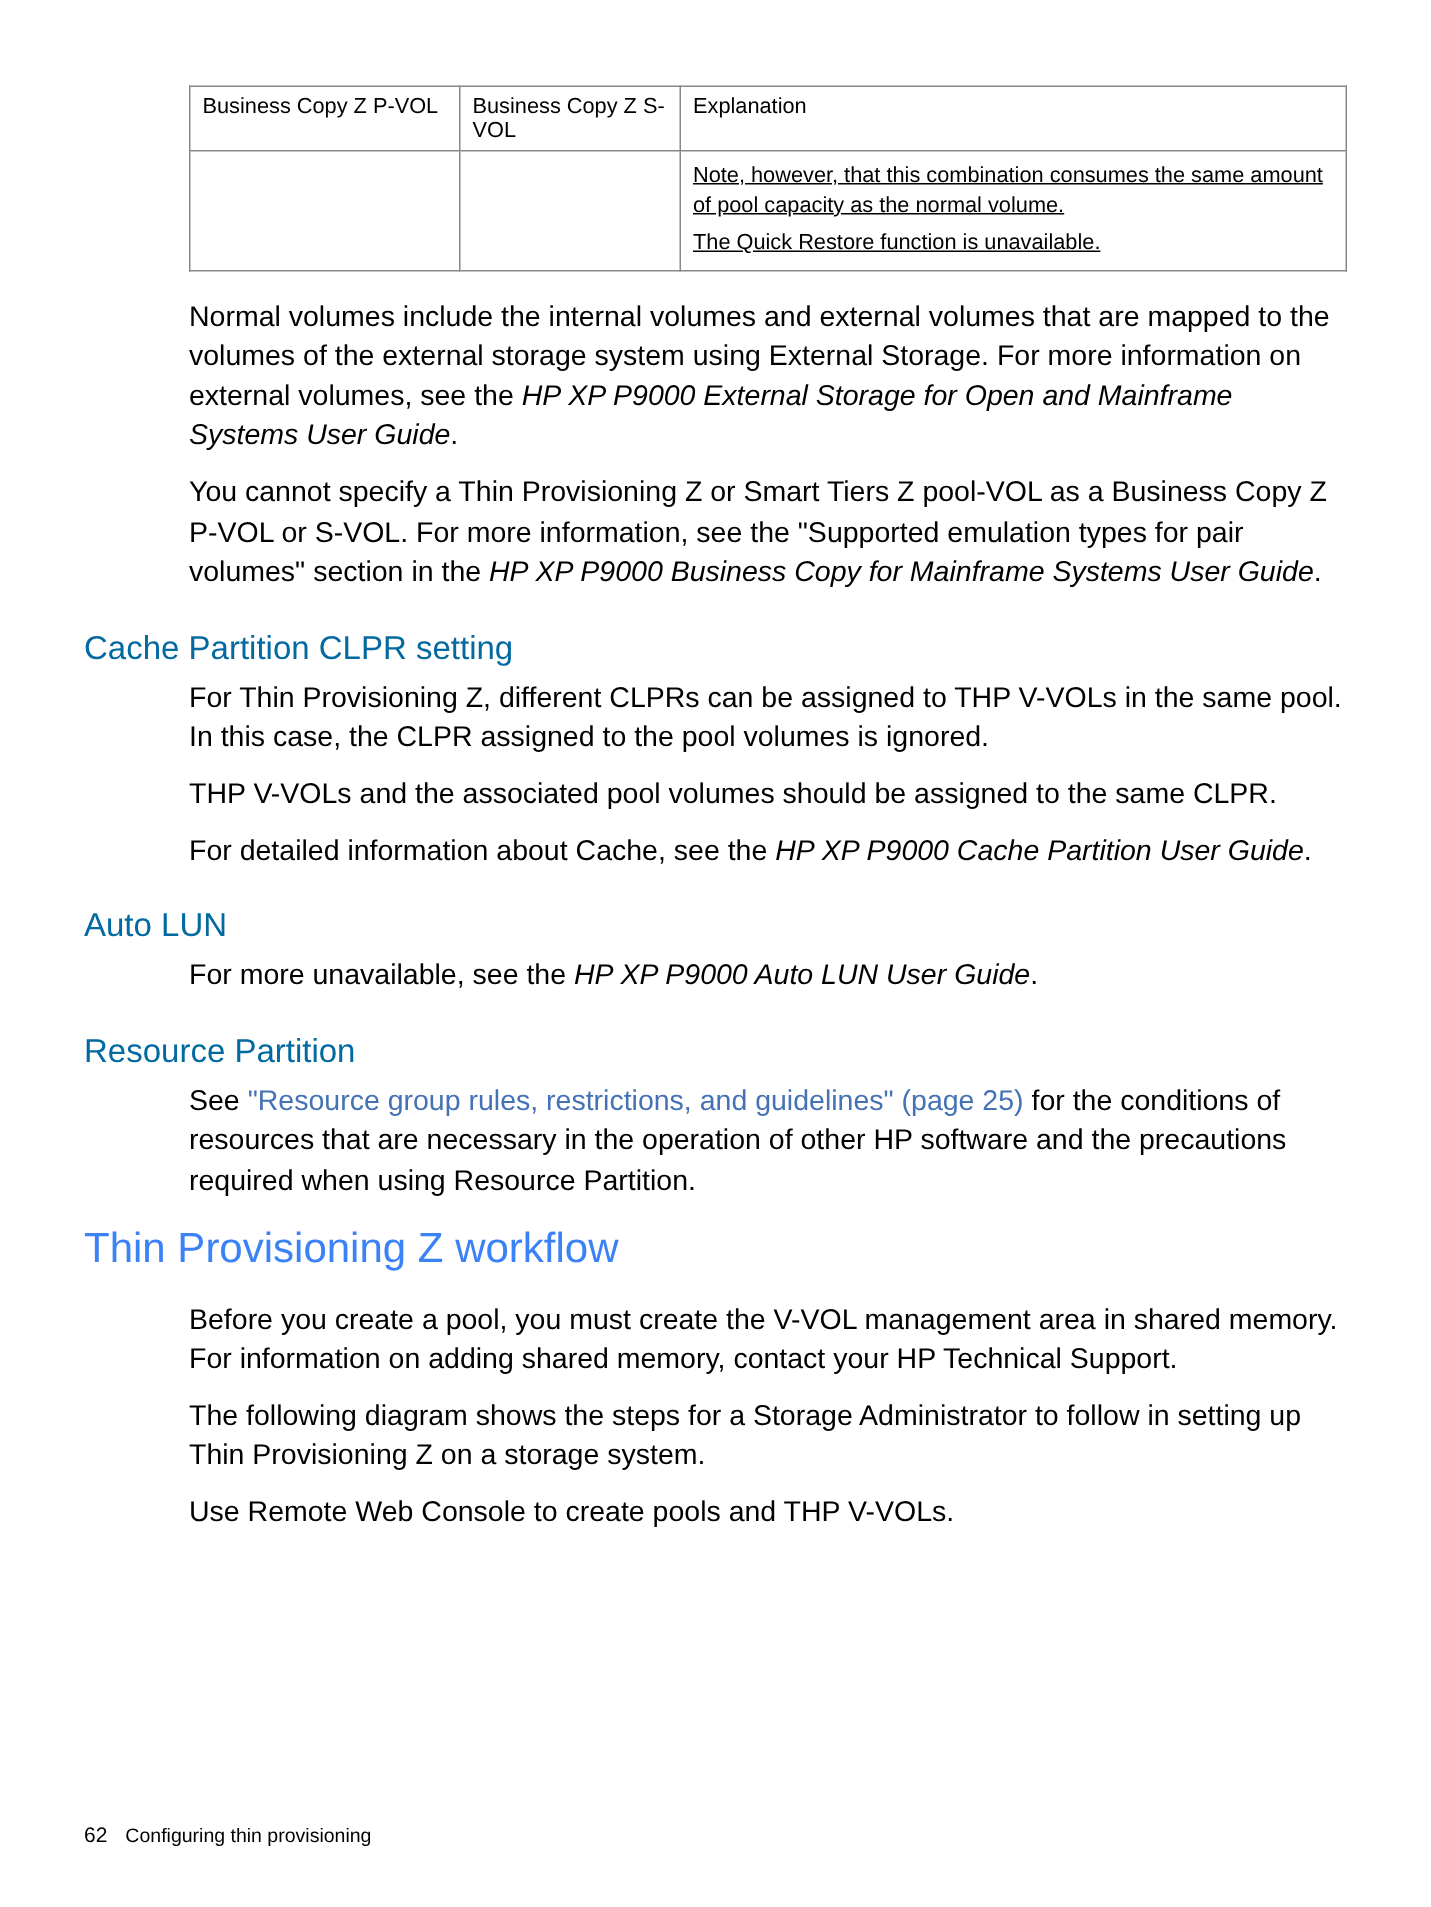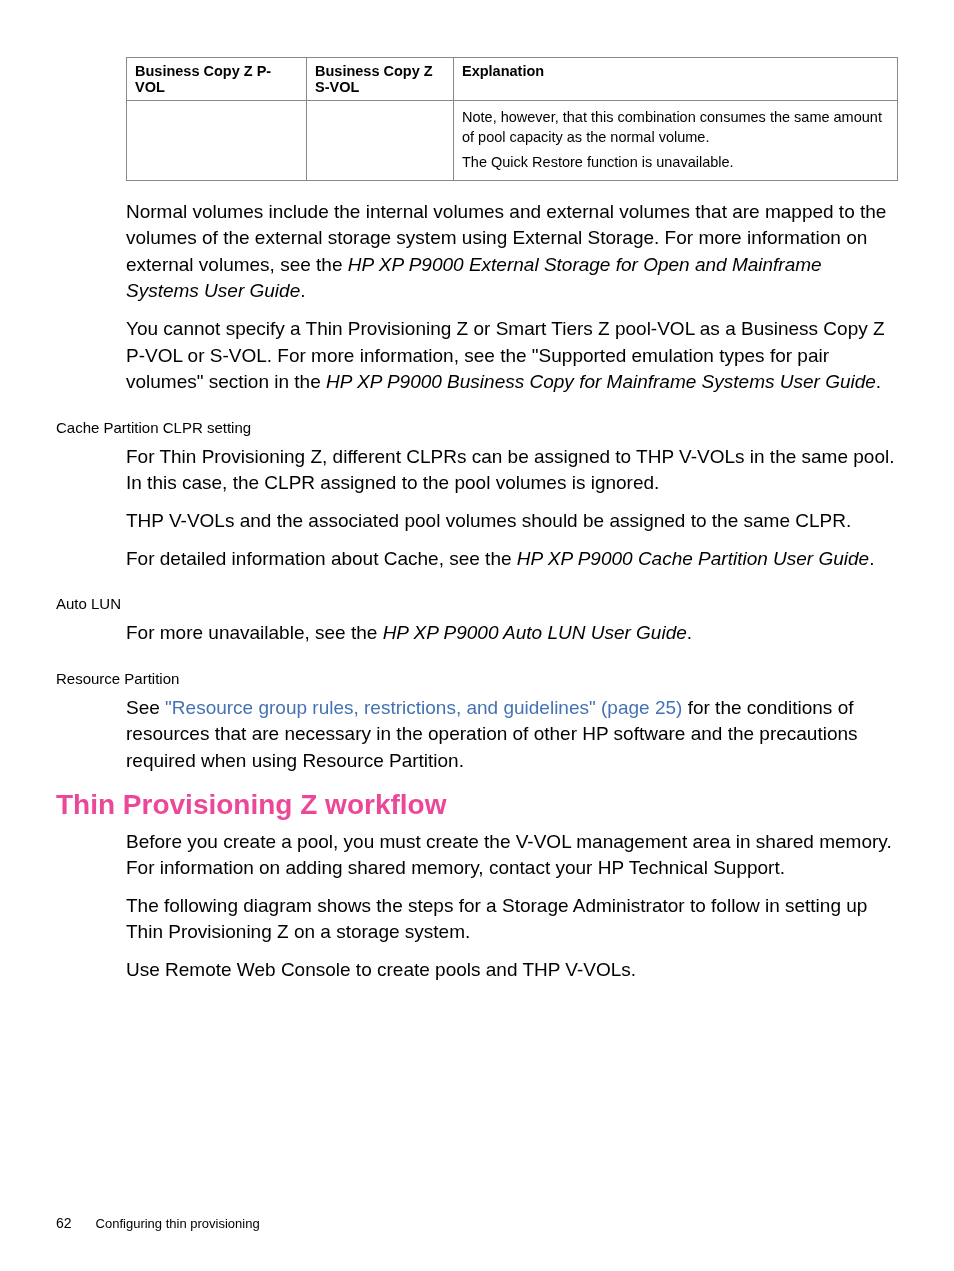--- a/index.html
+++ b/index.html
@@ -31,69 +31,70 @@
       width: calc(100% - 70px);
       margin-bottom: 18px;
     }
     th, td {
       border: 1px solid #888;
       text-align: left;
       vertical-align: top;
       font-size: 14.5px;
     }
     th {
-      font-weight: bold;
+      font-weight: normal;
       padding: 5px 8px;
       margin-left: 48px;
     }
     td {
       padding: 7px 8px;
       line-height: 1.35;
     }
     .col1 { width: 180px; }
     .col2 { width: 147px; }
     .body-text {
       margin-left: 70px;
       font-size: 19px;
       line-height: 1.4;
       margin-bottom: 11px;
     }
     .italic {
       font-style: italic;
     }
     h2 {
-      color: #000000;
+      color: #0369a1;
       font-weight: normal;
-      font-size: 15px;
+      font-size: 22px;
       margin-top: 23px;
       margin-bottom: 8px;
     }
     h1 {
-      color: #ec4899;
-      font-weight: bold;
+      color: #3b82f6;
+      font-weight: normal;
       font-size: 28px;
       margin-top: 14px;
-      margin-bottom: 8px;
+      margin-bottom: 20px;
     }
     .link {
       color: #4472b4;
     }
     .footer {
       font-size: 13px;
       display: flex;
       align-items: baseline;
-      gap: 24px;
+      gap: 12px;
       margin-top: auto;
       padding-top: 20px;
     }
     .footer-num {
       font-size: 14px;
     }
     .explanation-cell p {
       margin-bottom: 6px;
+      text-decoration: underline;
     }
     .explanation-cell p:last-child {
       margin-bottom: 0;
     }
   </style>
 </head>
 <body>
 
 <div class="page">
   <div class="content">

